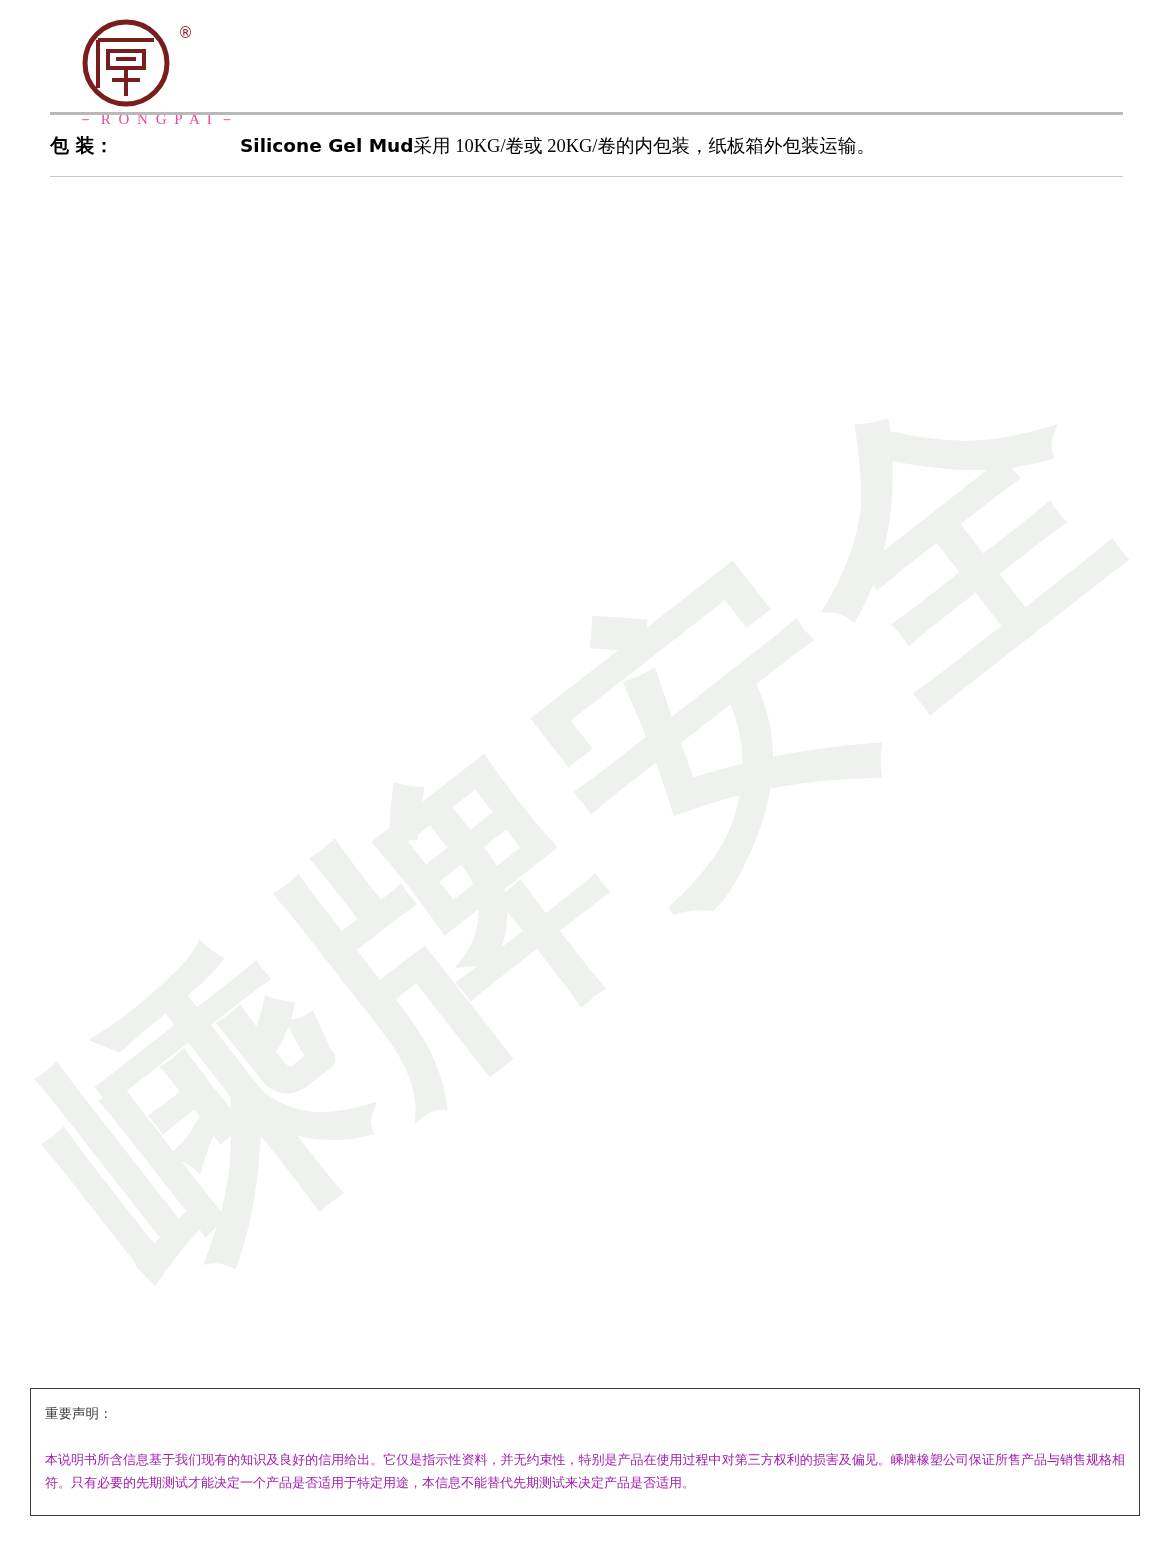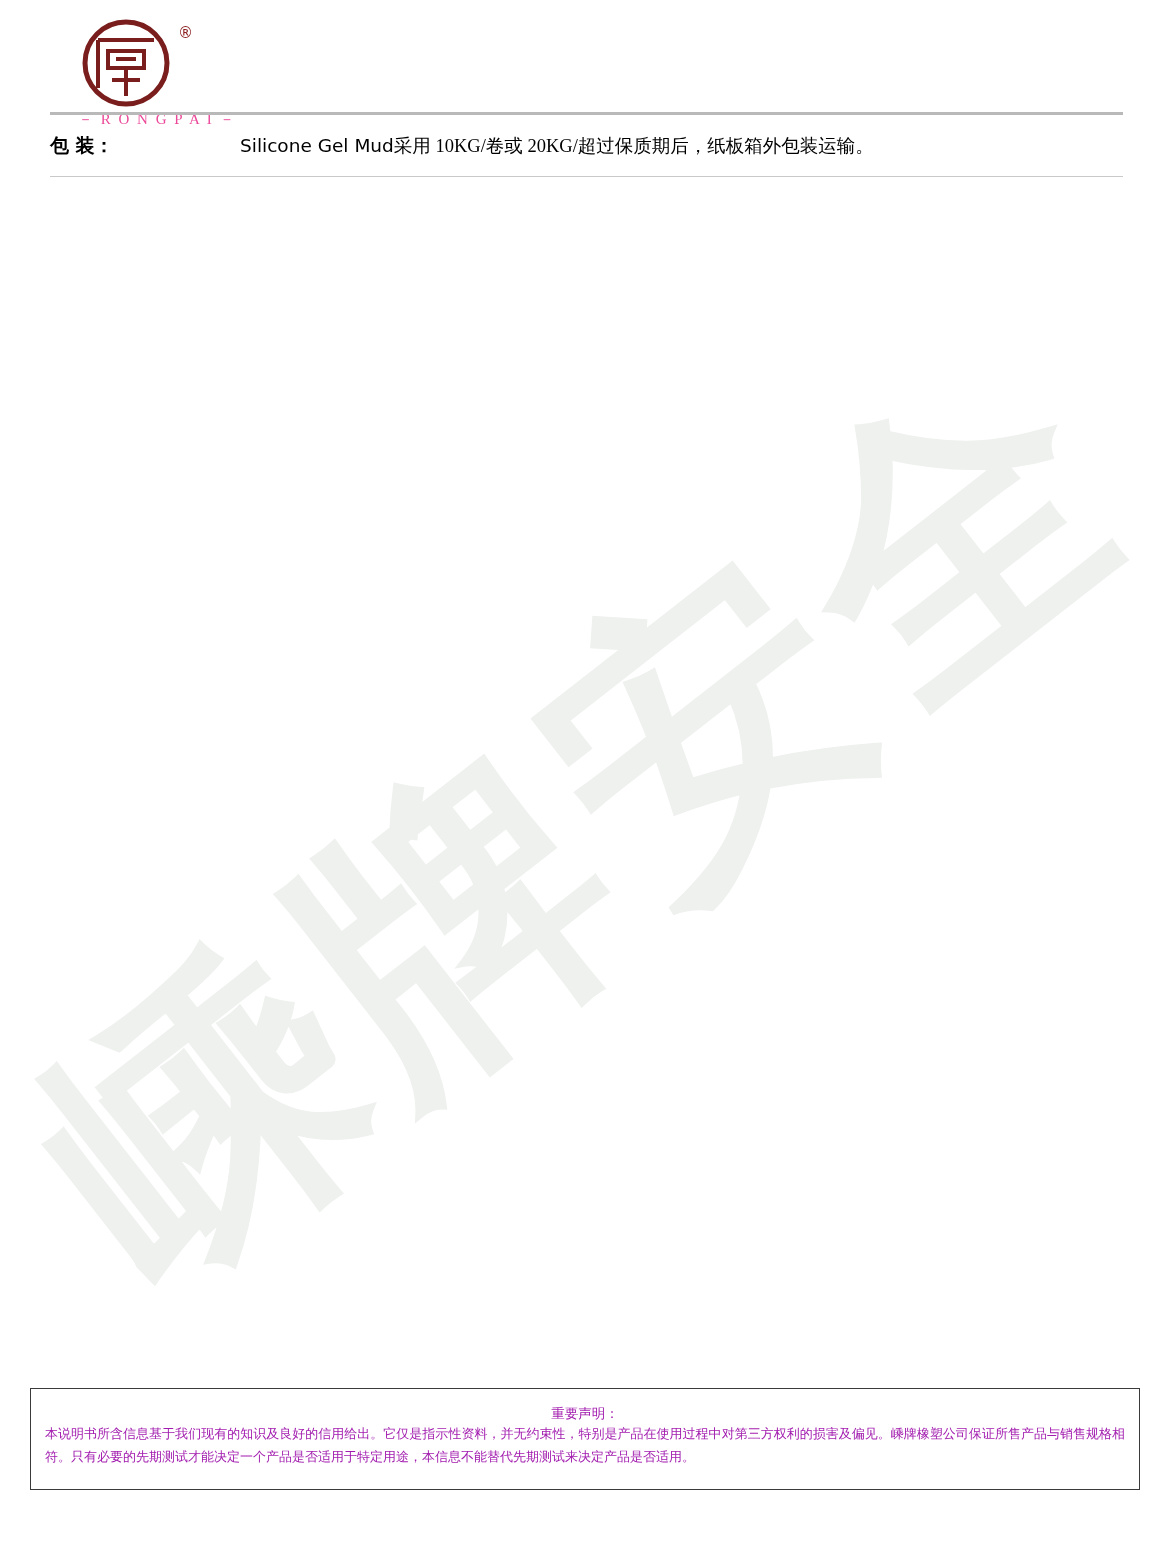--- a/index.html
+++ b/index.html
@@ -115,40 +115,40 @@
   }
   td.value {
     padding-right: 10px;
     font-size: 18.5px;
     line-height: 1.6;
     color: #000;
     text-align: justify;
   }
   td.value .bold-en {
     font-family: "DejaVu Sans", sans-serif;
-    font-weight: 400;
+    font-weight: 700;
   }
 
   
   .disclaimer {
     position: absolute;
     left: 30px;
     top: 1388px;
     width: 1110px;
     box-sizing: border-box;
     border: 1px solid #3a3a3a;
     padding: 16px 14px 20px 14px;
     z-index: 2;
     background: transparent;
   }
   .disclaimer-title {
     font-family: "DejaVu Sans", sans-serif;
     font-size: 13.5px;
-    color: #a21caf;
-    text-align: center;
+    color: #404040;
+    margin-bottom: 26px;
   }
   .disclaimer-body {
     font-family: "DejaVu Sans", sans-serif;
     font-size: 13px;
     line-height: 1.75;
     color: #a21caf;
     text-align: justify;
   }
 </style>
 </head>
@@ -181,21 +181,21 @@
       <div class="logo-text">－ R O N G   P A I －</div>
     </div>
   </div>
 
   <div class="rule-thick"></div>
 
   <table class="spec-table">
     <tbody>
       <tr>
         <td class="label">包 装：</td>
-        <td class="value"><span class="bold-en">Silicone Gel Mud</span><span>采用 10KG/卷或 20KG/超过保质期后，纸板箱外包装运输。</span></td>
+        <td class="value"><span class="bold-en">Silicone Gel Mud</span><span>采用 10KG/卷或 20KG/卷的内包装，纸板箱外包装运输。</span></td>
       </tr>
     </tbody>
   </table>
 
   <div class="disclaimer">
     <div class="disclaimer-title">重要声明：</div>
     <div class="disclaimer-body">本说明书所含信息基于我们现有的知识及良好的信用给出。它仅是指示性资料，并无约束性，特别是产品在使用过程中对第三方权利的损害及偏见。嵊牌橡塑公司保证所售产品与销售规格相符。只有必要的先期测试才能决定一个产品是否适用于特定用途，本信息不能替代先期测试来决定产品是否适用。</div>
   </div>
 
 </div>

